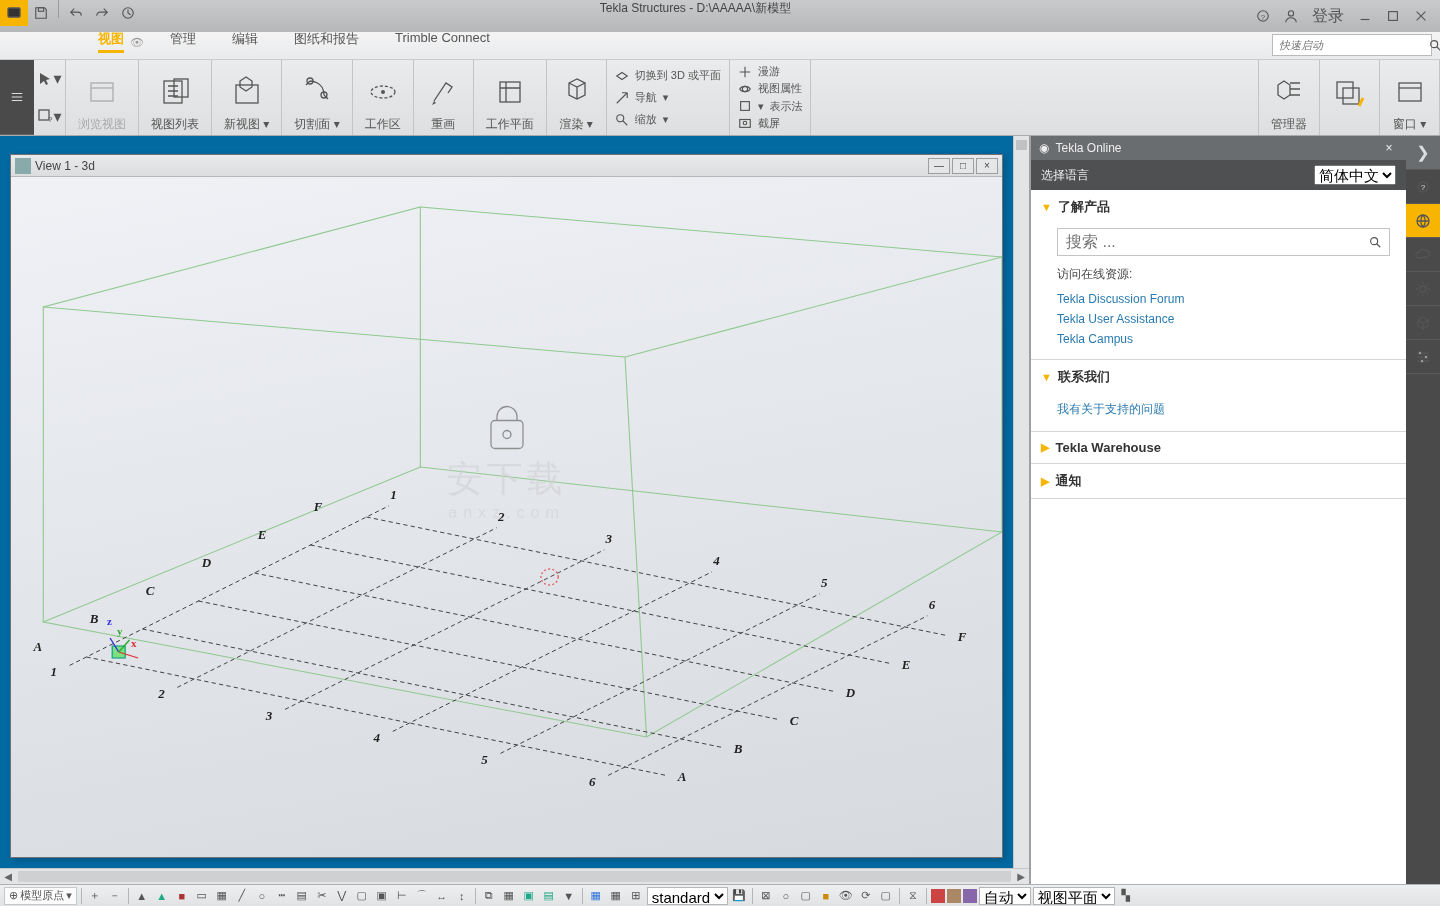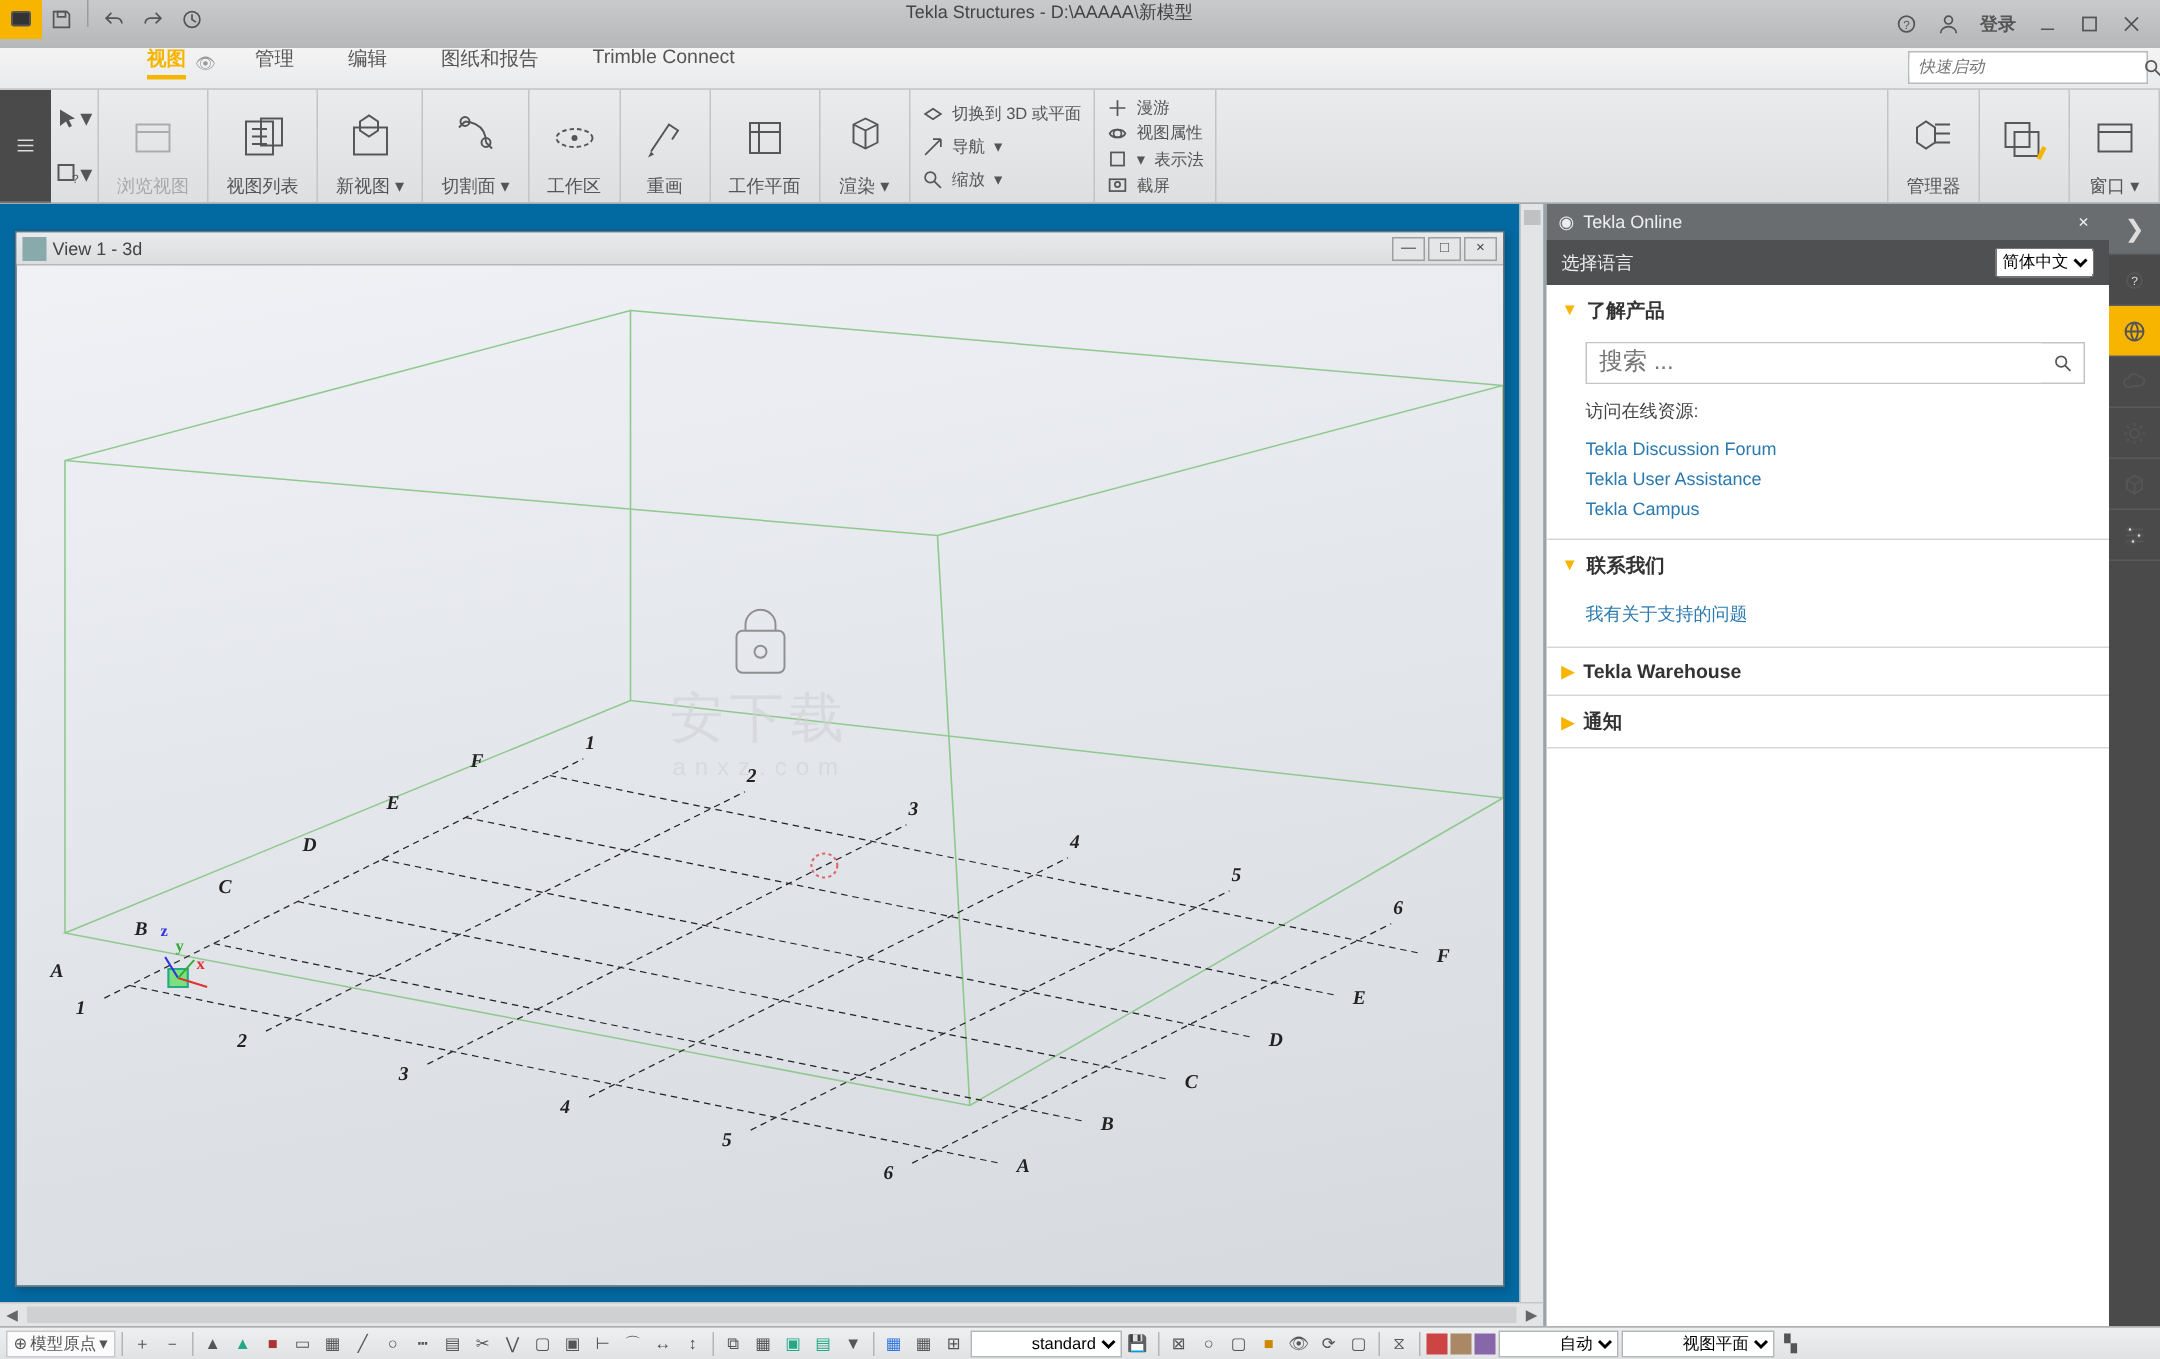--- a/index.html
+++ b/index.html
@@ -7,21 +7,21 @@
 
 
 .titlebar { height: 32px; background: linear-gradient(#c8cacb,#b5b7b9); display: flex; font-size: 12px; color: #444; }
 .titlebar .logo { width: 28px; height: 26px; background: #f7b500; display:flex; align-items:center; justify-content:center; }
 .titlebar .logo svg { width:16px; height:16px; }
 .titlebar .tb-btn { width: 26px; height: 26px; display:flex; align-items:center; justify-content:center; color:#555; }
 .titlebar .tb-btn svg { width:14px; height:14px; }
 .titlebar .sep { width:1px; height:18px; background:#9a9c9e; margin:0 4px; }
 .titlebar .title { flex:1; text-align:center; }
 .titlebar .right { display:flex; align-items:center; gap:2px; padding-right:6px; }
-.titlebar .login { font-size:12px; padding:0 6px; color:#555;font-weight:bold; }
+.titlebar .login { font-size:16px; padding:0 6px; color:#555; }
 
 
 .menubar { height: 28px; background: linear-gradient(#f4f4f5,#e9eaeb); display:flex; align-items:flex-end; padding-left: 80px; border-bottom:1px solid #c9cacb; position:relative; }
 .menubar .tab { padding: 4px 18px 6px; font-size:13px; color:#555; cursor:pointer; }
 .menubar .tab.active { color:#f7b500; font-weight:700; }
 .menubar .tab.active::after { content:""; display:block; height:3px; background:#f7b500; margin-top:2px; }
 .menubar .eye { margin-left:-12px; margin-right:8px; align-self:center; color:#999; font-size:11px; }
 .menubar .search { position:absolute; right:8px; top:2px; display:flex; align-items:center; border:1px solid #b8babc; background:#fff; height:22px; width:160px; }
 .menubar .search input { border:none; outline:none; flex:1; padding:0 6px; font-size:11px; font-style:italic; color:#888; }
 .menubar .search .sicon { width:22px; display:flex; align-items:center; justify-content:center; color:#666; }
@@ -66,42 +66,42 @@
 .grid-label { position:absolute; font-size:13px; font-weight:bold; color:#222; font-family: "Times New Roman", serif; font-style:italic;}
 
 
 .rightpanel { width:376px; background:#fff; display:flex; flex-direction:column; border-left:1px solid #9ea0a1; }
 .rp-title { height:24px; background:#6a6d70; color:#eee; display:flex; align-items:center; padding:0 8px; font-size:12px; }
 .rp-title .ticon { margin-right:6px; }
 .rp-title .spacer { flex:1; }
 .rp-title .close { width:18px; text-align:center; }
 .rp-lang { height:30px; background:#4e5052; color:#eee; display:flex; align-items:center; padding:0 10px; font-size:12px; }
 .rp-lang .spacer{flex:1;}
-.rp-lang select { font-size:11px; height:20px; }
+.rp-lang select { font-size:15px; height:20px; }
 .rp-section { border-bottom:1px solid #d6d7d8; }
 .rp-section .hdr { display:flex; align-items:center; padding:8px 10px; font-size:13px; color:#333; font-weight:bold; cursor:pointer;}
 .rp-section .hdr .arr { color:#f7b500; margin-right:6px; font-size:11px;}
 .rp-section .body { padding: 4px 16px 10px 26px; font-size:12px; color:#444; }
 .rp-search { display:flex; border:1px solid #c2c4c5; height:28px; margin-bottom:10px;}
 .rp-search input { flex:1; border:none; outline:none; padding:0 8px; font-size:16px; color:#888; }
 .rp-search .sicon { width:28px; display:flex; align-items:center; justify-content:center; color:#2a7ab0;}
 .rp-link { color:#2a7ab0; padding:3px 0; cursor:pointer; }
 .rp-body-label { margin:4px 0 6px; }
 
 
 .rightstrip { width:34px; background:#4a4a4a; display:flex; flex-direction:column; }
 .rightstrip .rs { height:34px; display:flex; align-items:center; justify-content:center; color:#eee; border-bottom:1px solid #5a5a5a;}
 .rightstrip .rs.active { background:#f7b500; color:#333; }
 .rightstrip .rs.top { background:#6a6d70; color:#ddd; }
 
 
 .bottombar { height:22px; background:linear-gradient(#eeeff0,#e1e2e3); border-top:1px solid #aeb0b1; display:flex; align-items:center; font-size:11px; color:#555; padding:0 4px; gap:2px; overflow:hidden;}
 .bottombar .bbtn { width:18px; height:18px; display:flex; align-items:center; justify-content:center; border:1px solid transparent; }
 .bottombar .bsep { width:1px; height:16px; background:#b3b5b6; margin:0 2px;}
-.bottombar select { height:18px; font-size:11px; border:1px solid #b3b5b6; background:#fff;padding-left:36px;}
+.bottombar select { height:18px; font-size:15px; border:1px solid #b3b5b6; background:#fff;}
 .bottombar .snap { display:flex; align-items:center; gap:2px; padding:0 4px; border:1px solid #c7c8c9; background:#fbfbfb; height:18px;}
 
 
 .statusbar { height:20px; background:#ededee; border-top:1px solid #c7c8c9; font-size:11px; color:#555; padding:2px 6px; display:flex; align-items:center;}
 .statusbar .spacer{flex:1;}
 .statusbar .coords { font-family:monospace; }
 
 svg { stroke:#555; fill:none; stroke-width:1.3; }
 .f { fill:#555; stroke:none; }
 </style>

